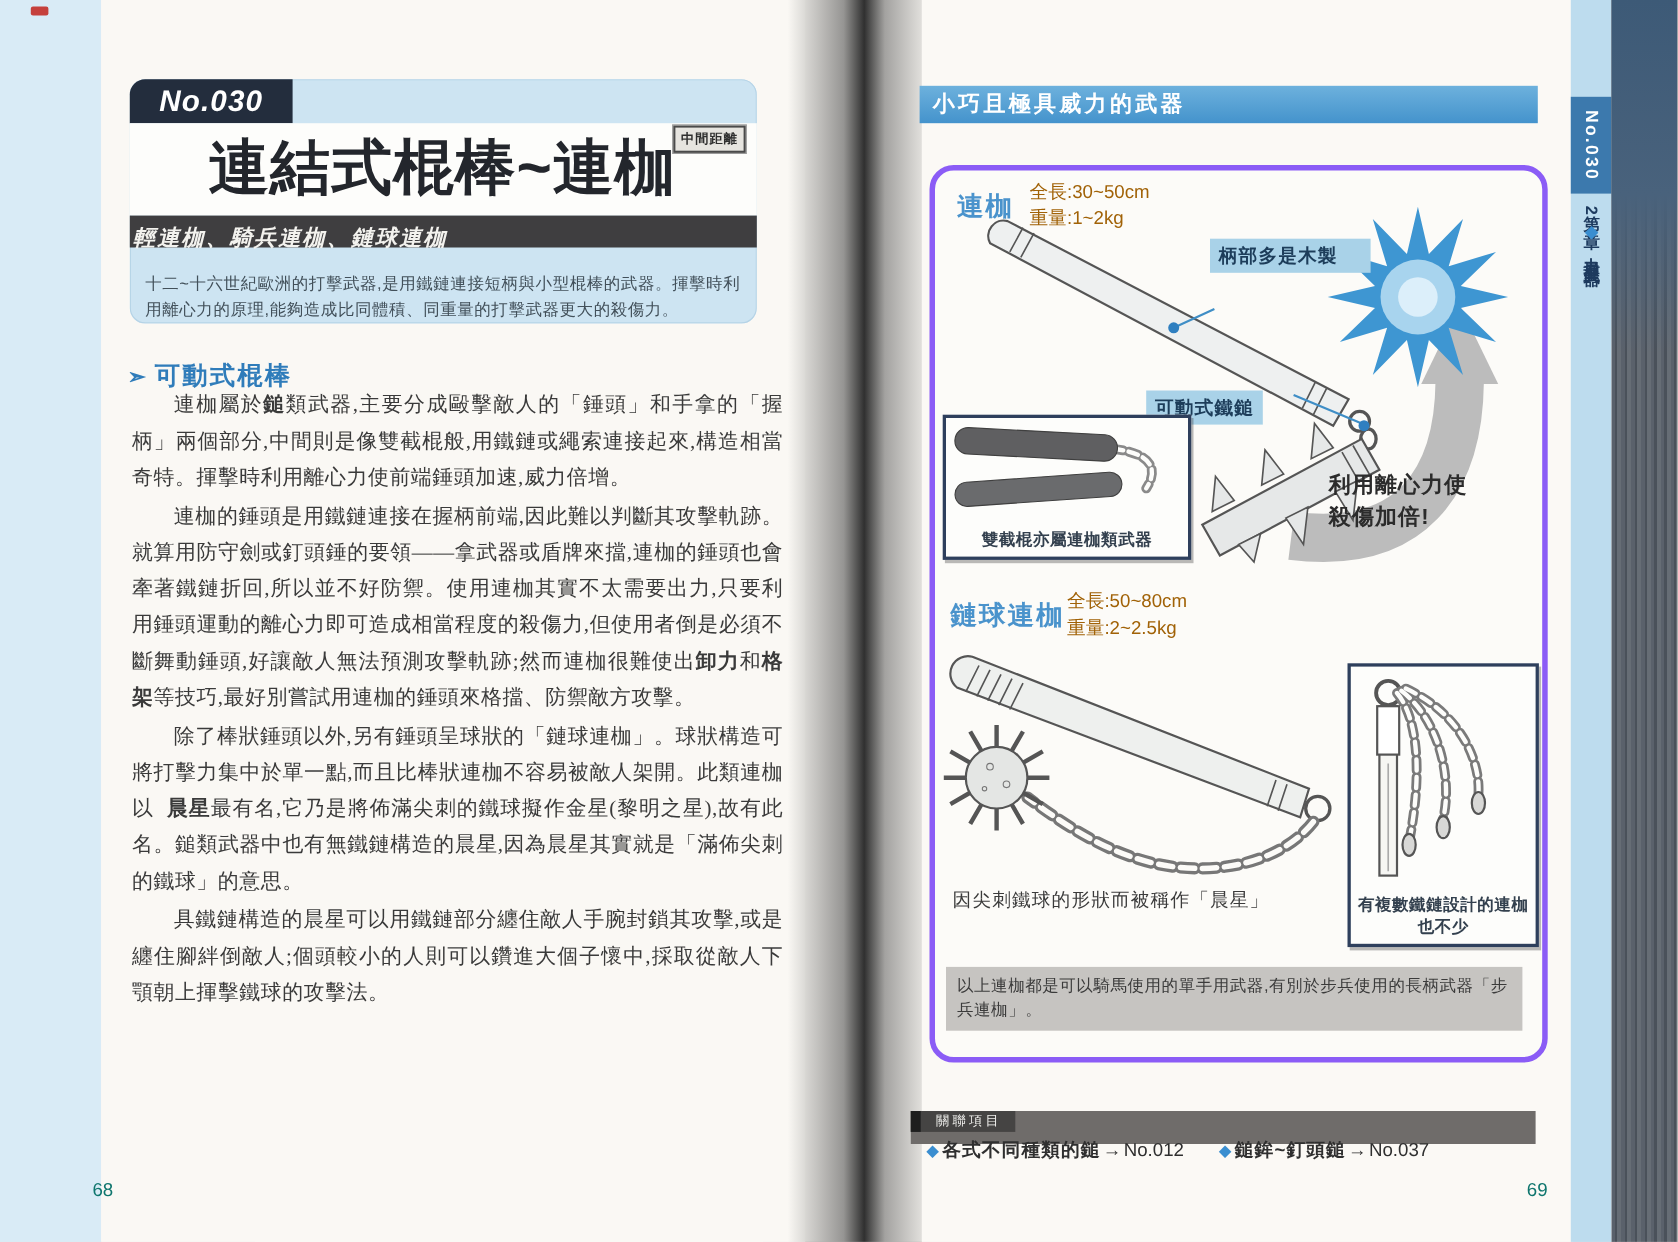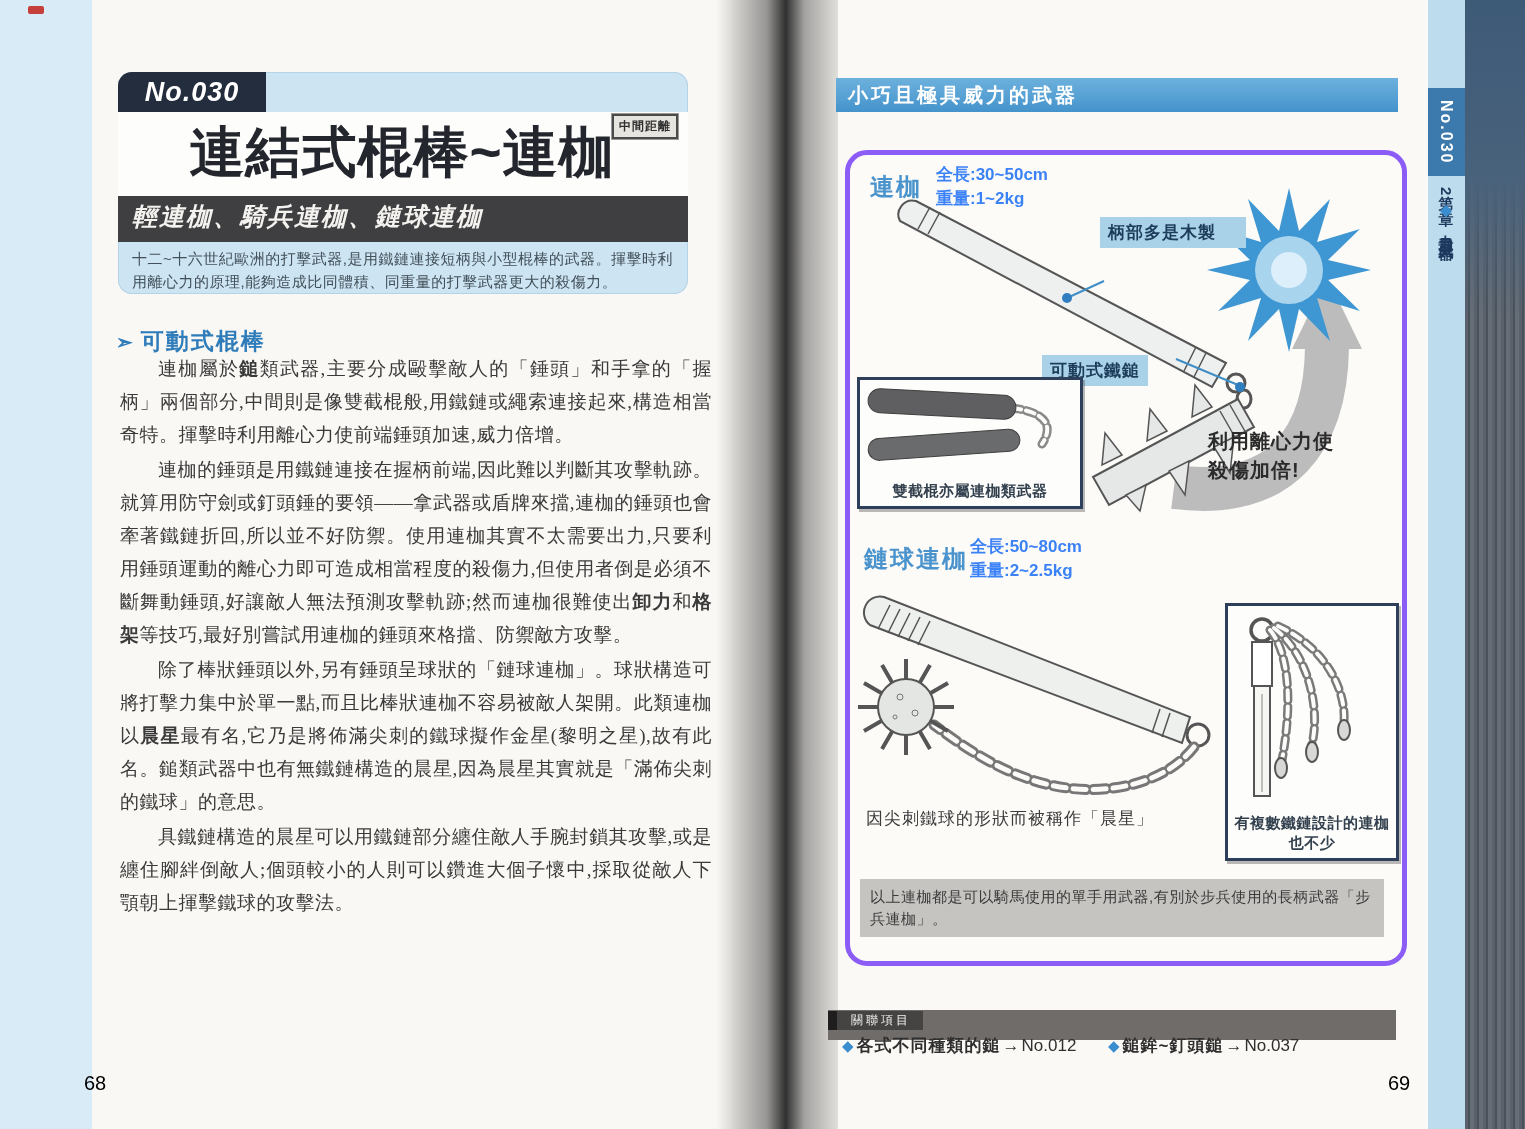--- a/index.html
+++ b/index.html
@@ -24,46 +24,46 @@
   .header-block{left:118px;top:72px;width:570px;height:222px;background:#cde4f2;border-radius:14px;
       box-shadow:0 0 0 1px #b5d3e6 inset;}
   .no-tab{left:0;top:0;width:148px;height:40px;background:#232d3d;color:#fff;
       font-weight:bold;font-style:italic;font-size:27px;line-height:40px;text-align:center;
       border-radius:14px 0 0 0;letter-spacing:1px;}
   .title-band{left:0;top:40px;width:570px;height:84px;background:#fdfdfb;}
   .title{left:10px;top:44px;width:548px;font-size:55px;font-weight:900;color:#23262c;
       letter-spacing:1px;white-space:nowrap;text-align:center;}
   .badge{left:494px;top:42px;font-size:12px;font-weight:bold;color:#2f2f2f;background:#e6e4df;
       border:2px solid #4a4a4a;outline:1px solid #9a9a9a;padding:2px 5px;letter-spacing:1px;}
-  .alias-bar{left:0;top:124px;width:570px;height:46px;background:#3f3e40;color:#f3f2ee;
-      font-family:"Liberation Serif",serif;font-style:italic;font-weight:bold;font-size:25px;
-      line-height:42px;padding-left:14px;box-sizing:border-box;letter-spacing:2px;}
+  .alias-bar{left:0;top:124px;width:570px;height:29px;background:#3f3e40;color:#f3f2ee;
+      font-family:"Liberation Serif",serif;font-style:italic;font-weight:bold;font-size:20px;
+      line-height:42px;padding-left:3px;box-sizing:border-box;letter-spacing:2px;}
   .intro{left:0;top:166px;width:570px;height:56px;margin:0;padding:9px 14px 0 14px;box-sizing:border-box;
       font-size:15px;line-height:23px;color:#42505a;letter-spacing:.5px;}
 
   .section-head{left:116px;top:326px;font-size:23px;font-weight:bold;color:#2f7cba;letter-spacing:2px;}
   .section-head .marker{color:#2f7cba;margin-right:6px;font-size:20px;}
 
   .body-text{left:120px;top:352px;width:592px;font-family:"Liberation Serif",serif;
       font-size:19px;line-height:33px;color:#3a3a3a;text-align:justify;letter-spacing:.5px;}
   .body-text p{margin:0 0 2px 0;text-indent:2em;}
 
-  .page-num{font-size:20px;color:#000000;}
+  .page-num{font-size:17px;color:#0f766e;}
   .pn-left{left:84px;top:1072px;}
 
   
   .r-header{left:836px;top:78px;width:562px;height:34px;color:#fff;font-weight:bold;font-size:20px;
       line-height:34px;padding-left:12px;box-sizing:border-box;letter-spacing:3px;
       background:linear-gradient(180deg,#6db1dd,#4493cc);}
   .panel{left:845px;top:150px;width:552px;height:806px;background:#fcfbf8;border:5px solid #8b5cf6;
       border-radius:22px;}
   .w-label{font-size:24px;font-weight:bold;color:#4a93cc;letter-spacing:2px;}
   .lbl1{left:20px;top:16px;}
   .lbl2{left:14px;top:388px;}
-  .specs{font-size:17px;font-weight:bold;color:#3b82f6;line-height:24px;}
+  .specs{font-size:17px;font-weight:normal;color:#a16207;line-height:24px;}
   .sp1{left:86px;top:8px;}
   .sp2{left:120px;top:380px;}
   .callout{background:#a9d2e8;color:#1d3d5a;font-weight:bold;font-size:17px;line-height:25px;
       padding:3px 8px;letter-spacing:1px;}
   .c1{left:250px;top:62px;width:130px;}
   .c2{left:192px;top:200px;white-space:nowrap;}
   .centrif{left:358px;top:272px;font-size:20px;font-weight:bold;color:#2b2b2b;line-height:29px;letter-spacing:1px;}
   .inset{background:#fdfdfb;border:3px solid #2e3f5c;box-shadow:2px 3px 0 rgba(60,60,60,.35);}
   .inset1{left:7px;top:222px;width:220px;height:126px;}
   .inset2{left:375px;top:448px;width:168px;height:252px;}
@@ -112,21 +112,21 @@
       <p class="abs intro">十二~十六世紀歐洲的打擊武器,是用鐵鏈連接短柄與小型棍棒的武器。揮擊時利用離心力的原理,能夠造成比同體積、同重量的打擊武器更大的殺傷力。</p>
     </div>
 
     <div class="abs section-head" style="left:24px;top:326px;">
       <span class="marker">➣</span><span>可動式棍棒</span>
     </div>
 
     <div class="abs body-text" style="left:28px;top:352px;">
         <p><span>連枷屬於</span><span style="font-weight: bold;">鎚</span><span>類武器,主要分成毆擊敵人的「錘頭」和手拿的「握柄」兩個部分,中間則是像雙截棍般,用鐵鏈或繩索連接起來,構造相當奇特。揮擊時利用離心力使前端錘頭加速,威力倍增。</span></p>
         <p><span>連枷的錘頭是用鐵鏈連接在握柄前端,因此難以判斷其攻擊軌跡。就算用防守劍或釘頭錘的要領——拿武器或盾牌來擋,連枷的錘頭也會牽著鐵鏈折回,所以並不好防禦。使用連枷其實不太需要出力,只要利用錘頭運動的離心力即可造成相當程度的殺傷力,但使用者倒是必須不斷舞動錘頭,好讓敵人無法預測攻擊軌跡;然而連枷很難使出</span><span style="font-weight: bold;">卸力</span><span>和</span><span style="font-weight: bold;">格架</span><span>等技巧,最好別嘗試用連枷的錘頭來格擋、防禦敵方攻擊。</span></p>
-        <p><span>除了棒狀錘頭以外,另有錘頭呈球狀的「鏈球連枷」。球狀構造可將打擊力集中於單一點,而且比棒狀連枷不容易被敵人架開。此類連枷以</span><span style="font-weight: bold;">晨星</span><span>最有名,它乃是將佈滿尖刺的鐵球擬作金星(黎明之星),故有此名。鎚類武器中也有無鐵鏈構造的晨星,因為晨星其實就是「滿佈尖刺的鐵球」的意思。</span></p>
+        <p><span>除了棒狀錘頭以外,另有錘頭呈球狀的「鏈球連枷」。球狀構造可將打擊力集中於單一點,而且比棒狀連枷不容易被敵人架開。此類連枷以</span><span style="font-weight: bold; margin-left: 12px;">晨星</span><span>最有名,它乃是將佈滿尖刺的鐵球擬作金星(黎明之星),故有此名。鎚類武器中也有無鐵鏈構造的晨星,因為晨星其實就是「滿佈尖刺的鐵球」的意思。</span></p>
         <p><span>具鐵鏈構造的晨星可以用鐵鏈部分纏住敵人手腕封鎖其攻擊,或是纏住腳絆倒敵人;個頭較小的人則可以鑽進大個子懷中,採取從敵人下顎朝上揮擊鐵球的攻擊法。</span></p>
       </div>
 
     <div class="abs page-num pn-left" style="left:-8px;">68</div>
   </div>
 
   <div class="abs gutter"></div>
 
   <div class="abs page-right">
 

